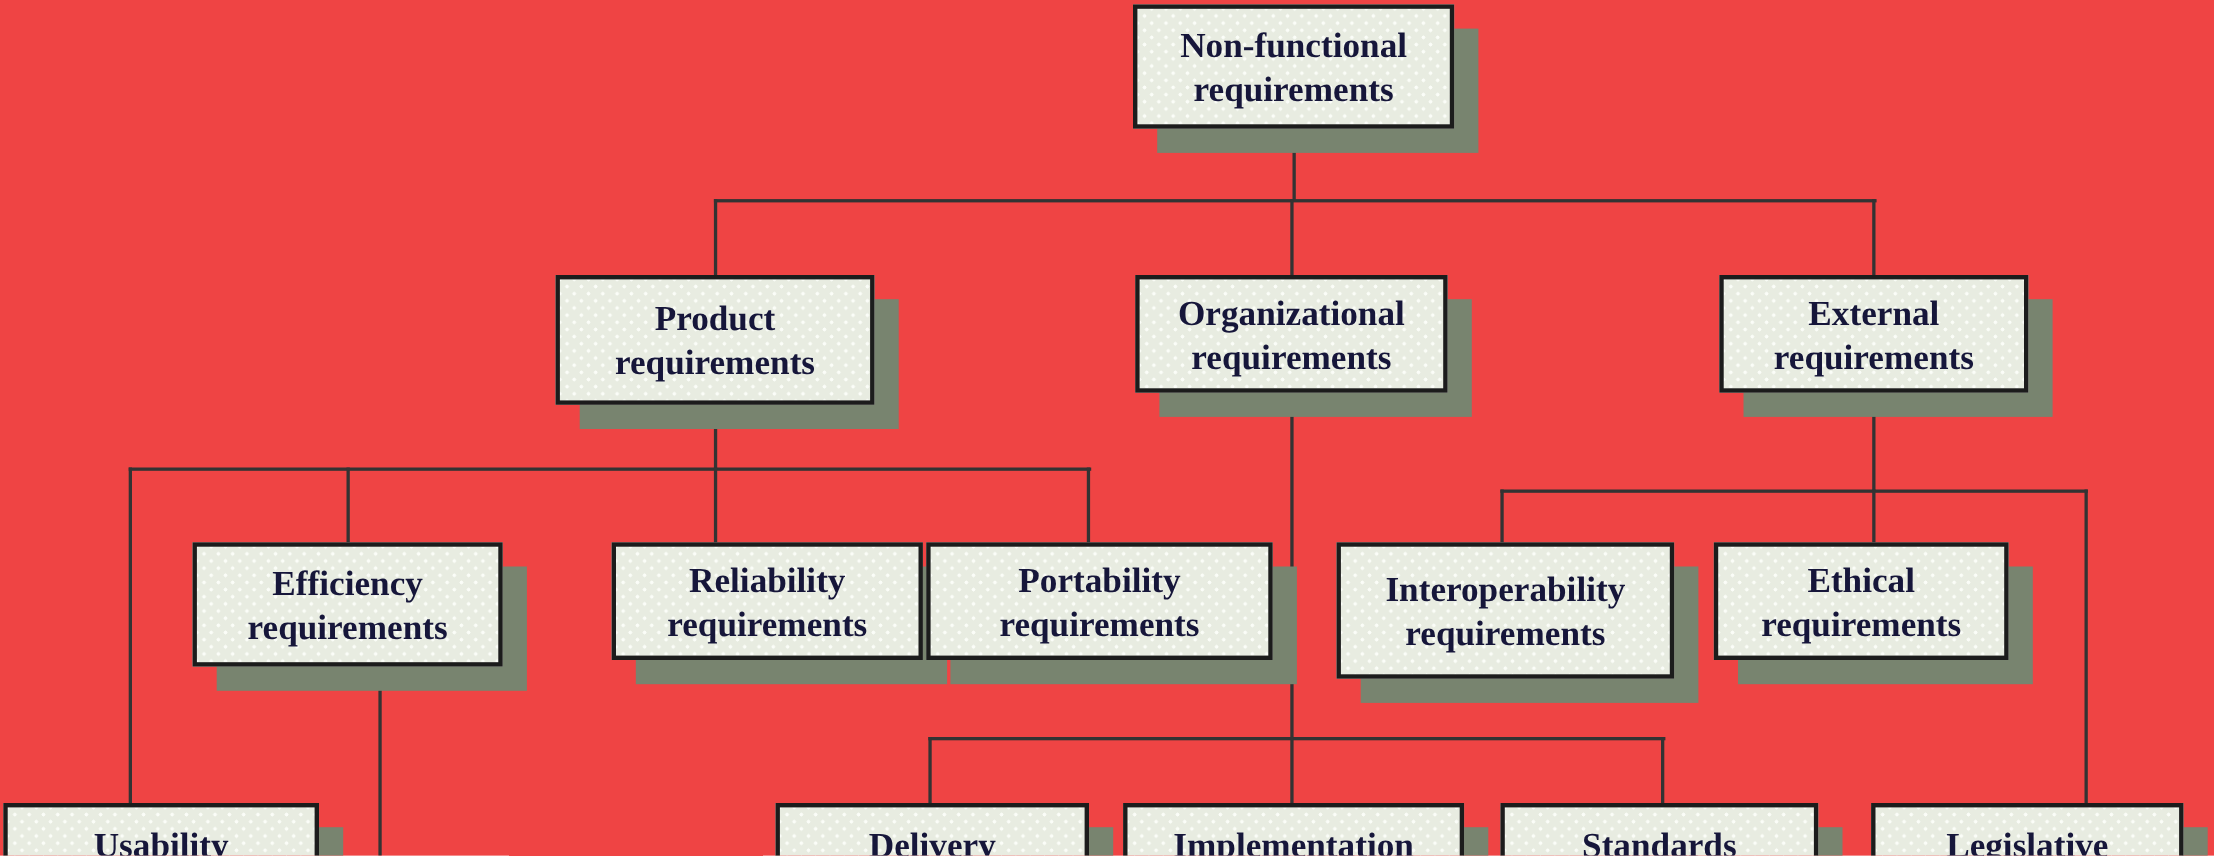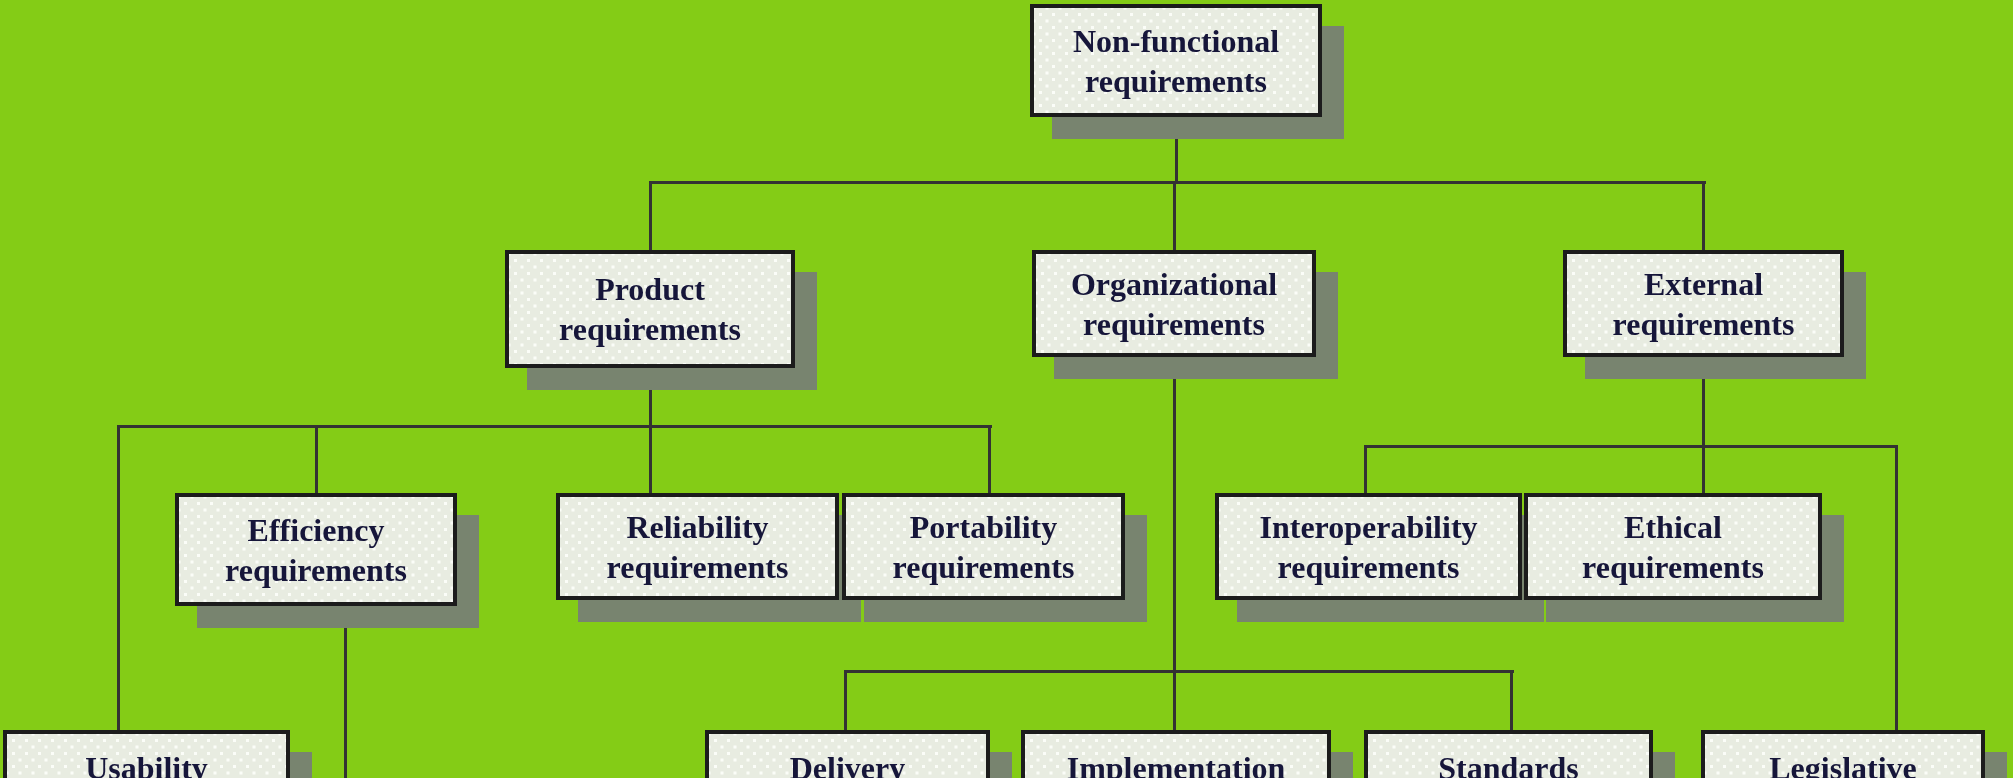--- a/index.html
+++ b/index.html
@@ -1,20 +1,20 @@
 <!DOCTYPE html>
 <html><head>
 <meta charset="utf-8">
 <style>
   html,body{margin:0;padding:0;background:#ffffff;}
   #canvas{
     position:relative;
     width:2013px;height:778px;
     overflow:hidden;
-    background:#84cc16;
+    background:#ef4444;
     font-family:"Liberation Serif", serif;
   }
   
   .vline,.hline{position:absolute;background:#333333;z-index:1;}
   .vline{width:3px;}
   .hline{height:3px;}
   
   .node{
     position:absolute;box-sizing:border-box;z-index:2;
     border:4px solid #1c1c1c;
@@ -86,31 +86,31 @@
   <div class="node" style="left:175px;top:493px;width:282px;height:113px;">
     <span>Efficiency</span>
     <span>requirements</span>
   </div>
 
   <div class="node" style="left:512px;top:493px;width:283px;height:107px;margin-left:44px;">
     <span>Reliability</span>
     <span>requirements</span>
   </div>
 
-  <div class="node" style="left:842px;top:493px;width:283px;height:107px;">
+  <div class="node" style="left:842px;top:493px;width:315px;height:107px;">
     <span>Portability</span>
     <span>requirements</span>
   </div>
 
-  <div class="node" style="left:1215px;top:493px;width:307px;height:107px;text-align:right;">
+  <div class="node" style="left:1215px;top:493px;width:307px;height:124px;text-align:right;">
     <span>Interoperability</span>
     <span>requirements</span>
   </div>
 
-  <div class="node" style="left:1524px;top:493px;width:298px;height:107px;">
+  <div class="node" style="left:1558px;top:493px;width:268px;height:107px;">
     <span>Ethical</span>
     <span>requirements</span>
   </div>
 
   <div class="node cut" style="left:3px;top:730px;width:287px;height:107px;">
     <span>Usability</span>
   </div>
 
   <div class="node cut" style="left:705px;top:730px;width:285px;height:107px;">
     <span>Delivery</span>

